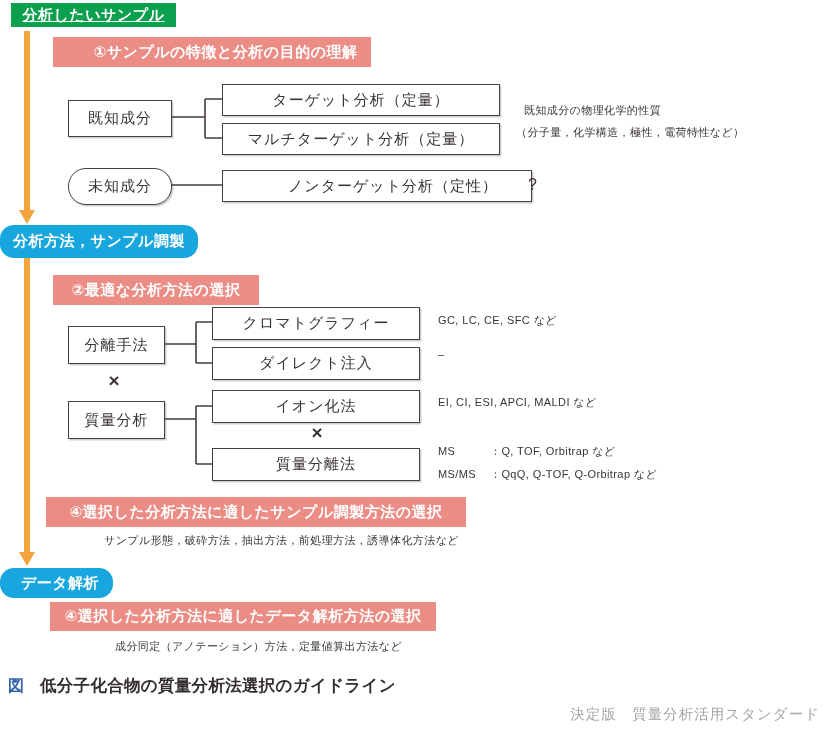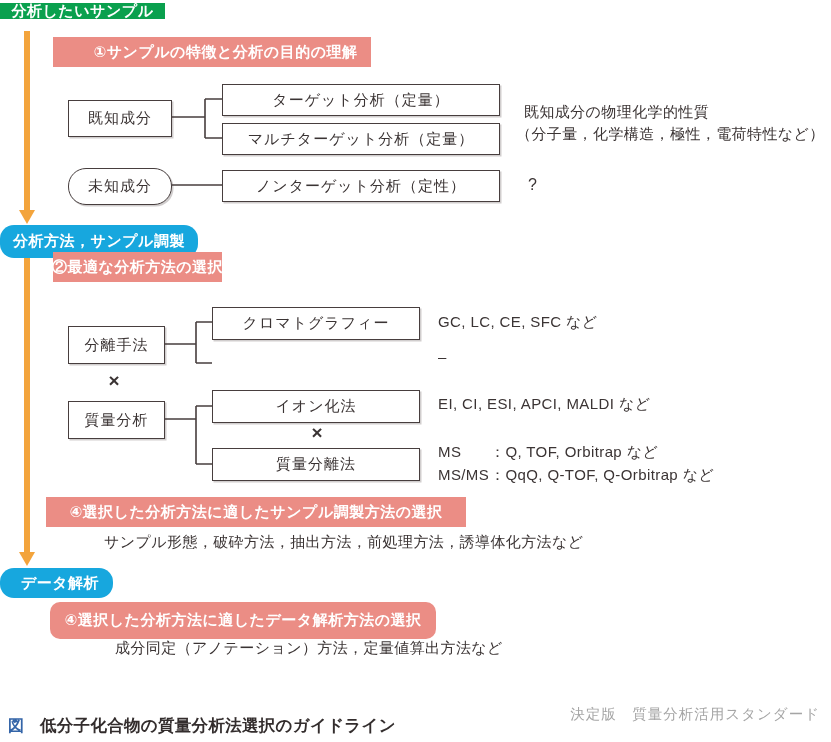--- a/index.html
+++ b/index.html
@@ -17,70 +17,70 @@
   .ahead{fill:var(--orange); stroke:none;}
 
   .stage,.step{
     position:absolute; display:flex; align-items:center; justify-content:center;
     color:#ffffff; font-weight:700; font-size:15px; letter-spacing:.5px; white-space:nowrap;
   }
   .stage-green{background:var(--green);}
   .stage-blue{background:var(--blue);border-radius:14px;}
   .step{background:var(--pink);}
 
-  #stage-sample{left:0px; top:3px; width:165px; height:16px;}
+  #stage-sample{left:11px; top:3px; width:165px; height:24px;text-decoration:underline;}
   #stage-method{left:0px; top:225px; width:198px; height:33px;}
   #stage-data{left:0px; top:568px; width:106px; height:30px;padding-left:7px;}
 
   #step-1{left:53px; top:37px; width:291px; height:30px;padding-left:27px;}
-  #step-2{left:53px; top:252px; width:169px; height:30px;font-family:Liberation Mono, monospace;}
+  #step-2{left:53px; top:275px; width:206px; height:30px;}
   #step-3{left:46px; top:497px; width:420px; height:30px;}
-  #step-4{left:50px; top:602px; width:386px; height:37px;border-radius:10px;}
+  #step-4{left:50px; top:602px; width:386px; height:29px;}
 
   .wbox{
     position:absolute; background:#ffffff; border:1.5px solid var(--line);
     box-shadow:1.5px 1.5px 0 rgba(70,60,60,.25);
     display:flex; align-items:center; justify-content:center;
     font-size:15px; font-weight:500; letter-spacing:1px; white-space:nowrap; color:var(--ink);
   }
   #box-known{left:68px; top:100px; width:102px; height:35px;}
   #box-target{left:222px; top:84px; width:276px; height:30px;}
   #box-multitarget{left:222px; top:123px; width:276px; height:30px;}
   #box-unknown{left:68px; top:168px; width:102px; height:35px;border-radius:18px;}
-  #box-nontarget{left:222px; top:170px; width:276px; height:30px;}
+  #box-nontarget{left:222px; top:170px; width:276px; height:30px;padding-left:32px;}
   #box-separation{left:68px; top:326px; width:95px; height:36px;}
   #box-chromatography{left:212px; top:307px; width:206px; height:31px;}
   #box-direct{left:212px; top:347px; width:206px; height:31px;}
   #box-ms{left:68px; top:401px; width:95px; height:36px;}
   #box-ionization{left:212px; top:390px; width:206px; height:31px;}
   #box-mass-separation{left:212px; top:448px; width:206px; height:31px;}
 
   .times{
     position:absolute; transform:translate(-50%,-50%);
     font-size:19px; font-weight:700; color:var(--ink);
   }
   #times-1{left:114px; top:381px;}
   #times-2{left:317px; top:433px;}
 
-  .note{position:absolute; font-size:15px; font-weight:500; letter-spacing:.4px; white-space:nowrap; color:var(--ink);}
+  .note{position:absolute; font-size:11px; font-weight:500; letter-spacing:.4px; white-space:nowrap; color:var(--ink);}
   #note-known1{left:524px; top:103px;}
   #note-known2{left:516px; top:125px;}
   #note-q{left:528px; top:176px; font-size:16px;}
   #note-chrom{left:438px; top:313px;text-align:right;}
   #note-direct{left:438px; top:348px;}
   #note-ion{left:438px; top:395px;}
   #note-ms{left:438px; top:440px;}
   #note-ms .msrow{height:23px; line-height:23px;}
   #note-ms .mslabel{display:inline-block; width:52px;}
   #note-prep{left:104px; top:533px;}
   #note-data{left:115px; top:639px;}
 
   .caption{position:absolute; left:8px; top:675px; display:flex; align-items:baseline; gap:16px;}
   .caption .fig{color:var(--caption-blue); font-size:16px; font-weight:700;}
-  .caption .title{color:#332d2d; font-size:16.5px; font-weight:700; letter-spacing:.3px; white-space:nowrap;margin-top:40px;}
+  .caption .title{color:#332d2d; font-size:16.5px; font-weight:700; letter-spacing:.3px; white-space:nowrap;}
 
   .watermark{
     position:absolute; right:11px; top:705px; color:var(--watermark-gray);
     font-size:14.5px; letter-spacing:1px; white-space:nowrap;
   }
 </style>
 </head>
 <body>
 
 <div class="canvas">
@@ -107,20 +107,21 @@
 
   <div class="note" id="note-known1">既知成分の物理化学的性質</div>
   <div class="note" id="note-known2">（分子量，化学構造，極性，電荷特性など）</div>
   <div class="note" id="note-q">?</div>
 
   <div class="stage stage-blue" id="stage-method">分析方法，サンプル調製</div>
   <div class="step" id="step-2">②最適な分析方法の選択</div>
 
   <div class="wbox" id="box-chromatography">クロマトグラフィー</div>
   <div class="wbox" id="box-separation">分離手法</div>
+  <div class="wbox" id="box-direct">ダイレクト注入</div>
   <div class="times" id="times-1">×</div>
   <div class="wbox" id="box-ionization">イオン化法</div>
   <div class="wbox" id="box-ms">質量分析</div>
   <div class="times" id="times-2">×</div>
   <div class="wbox" id="box-mass-separation">質量分離法</div>
 
   <div class="note" id="note-chrom">GC, LC, CE, SFC など</div>
   <div class="note" id="note-direct">–</div>
   <div class="note" id="note-ion">EI, CI, ESI, APCI, MALDI など</div>
   <div class="note" id="note-ms">

